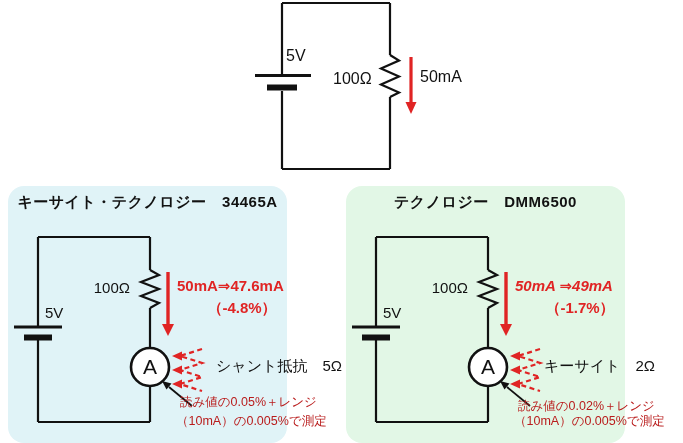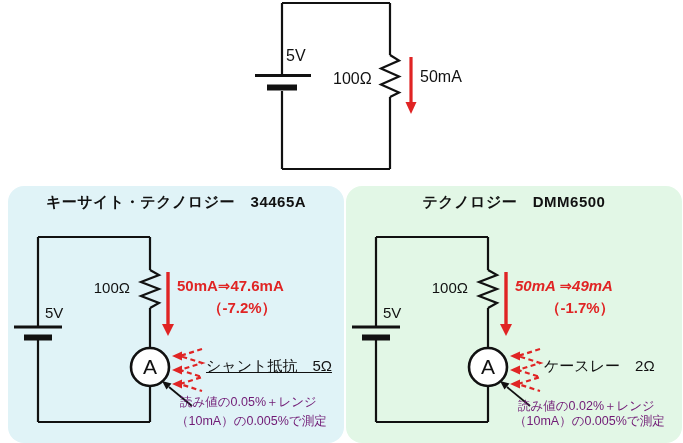--- a/index.html
+++ b/index.html
@@ -1,29 +1,29 @@
 <!DOCTYPE html>
 <html><head>
 <meta charset="utf-8">
 <style>
   html,body { margin:0; padding:0; background:#fff; }
   .canvas {
     position:relative; width:683px; height:443px; background:#ffffff;
     font-family:"Liberation Sans","DejaVu Sans",sans-serif; overflow:hidden; color:#111;padding-left:12px;
   }
   .abs { position:absolute; }
-  .panel { position:absolute; top:186px; width:336px; height:257px; border-radius:16px; }
+  .panel { position:absolute; top:186px; width:279px; height:257px; border-radius:16px; }
   .panel-title {
     position:absolute; left:0; right:0; top:7px; text-align:center;
     font-size:15px; font-weight:bold; color:#111; letter-spacing:0.5px;
   }
   .lbl { position:absolute; font-size:15px; color:#111; white-space:nowrap; }
   .lbl-big { position:absolute; font-size:16px; color:#111; white-space:nowrap; }
   .red-txt { color:#e02424; font-weight:bold; font-size:15px; position:absolute; white-space:nowrap; }
-  .note { position:absolute; font-size:12.5px; color:#701a75; white-space:nowrap; }
+  .note { position:absolute; font-size:12.5px; color:#b91c1c; white-space:nowrap; }
   .ammeter-letter {
     position:absolute; left:127px; top:169px; width:30px; text-align:center;
     font-size:21px; color:#111;
   }
   .resistor-label { left:66px; width:56px; text-align:right; top:93px; }
   svg { display:block; }
 </style>
 </head>
 <body>
 
@@ -61,22 +61,22 @@
       <polygon points="164,184 174,179.5 174,188.5" fill="#e02424"></polygon>
       <polygon points="164,198 174,193.5 174,202.5" fill="#e02424"></polygon>
       <line x1="184" y1="220" x2="161" y2="201" stroke="#111" stroke-width="1.8"></line>
       <polygon points="154,195 163.5,197.5 158.5,203.5" fill="#111"></polygon>
     </svg>
 
     <div class="lbl resistor-label">100Ω</div>
     <div class="lbl" style="left:37px; top:118px;">5V</div>
     <div class="ammeter-letter">A</div>
     <div class="red-txt" style="left:169px; top:91px;">50mA⇒47.6mA</div>
-    <div class="red-txt" style="left:169px; top:113px; width:130px; text-align:center;">（-7.2%）</div>
-    <div class="lbl" style="left:198px; top:171px;text-decoration:underline;">シャント抵抗　5Ω</div>
+    <div class="red-txt" style="left:169px; top:113px; width:130px; text-align:center;">（-4.8%）</div>
+    <div class="lbl" style="left:208px; top:171px;">シャント抵抗　5Ω</div>
     <div class="note" style="left:172px; top:208px;">読み値の0.05%＋レンジ</div>
     <div class="note" style="left:168px; top:227px;">（10mA）の0.005%で測定</div>
   </div>
 
   <div class="panel" style="left: 346px; background-color: rgb(226, 247, 230);">
     <div class="panel-title">テクノロジー　DMM6500</div>
 
     <svg class="abs" style="left:0; top:0;" width="331" height="257" viewBox="0 0 331 257">
       <g stroke="#111" stroke-width="2.2" fill="none">
         <path d="M30,51 H142 M142,51 V84 M142,122 V162 M142,200 V236 M142,236 H30 M30,236 V154 M30,140 V51"></path>
@@ -93,18 +93,18 @@
       <polygon points="164,198 174,193.5 174,202.5" fill="#e02424"></polygon>
       <line x1="184" y1="220" x2="161" y2="201" stroke="#111" stroke-width="1.8"></line>
       <polygon points="154,195 163.5,197.5 158.5,203.5" fill="#111"></polygon>
     </svg>
 
     <div class="lbl resistor-label">100Ω</div>
     <div class="lbl" style="left:37px; top:118px;">5V</div>
     <div class="ammeter-letter">A</div>
     <div class="red-txt" style="left:169px; top:91px;font-style:italic;">50mA ⇒49mA</div>
     <div class="red-txt" style="left:169px; top:113px; width:130px; text-align:center;">（-1.7%）</div>
-    <div class="lbl" style="left:198px; top:171px;">ケースレー　2Ω</div>
+    <div class="lbl" style="left:198px; top:171px;">キーサイト　2Ω</div>
     <div class="note" style="left:172px; top:212px;">読み値の0.02%＋レンジ</div>
     <div class="note" style="left:168px; top:227px;">（10mA）の0.005%で測定</div>
   </div>
 
 </div>
 
 </body></html>

